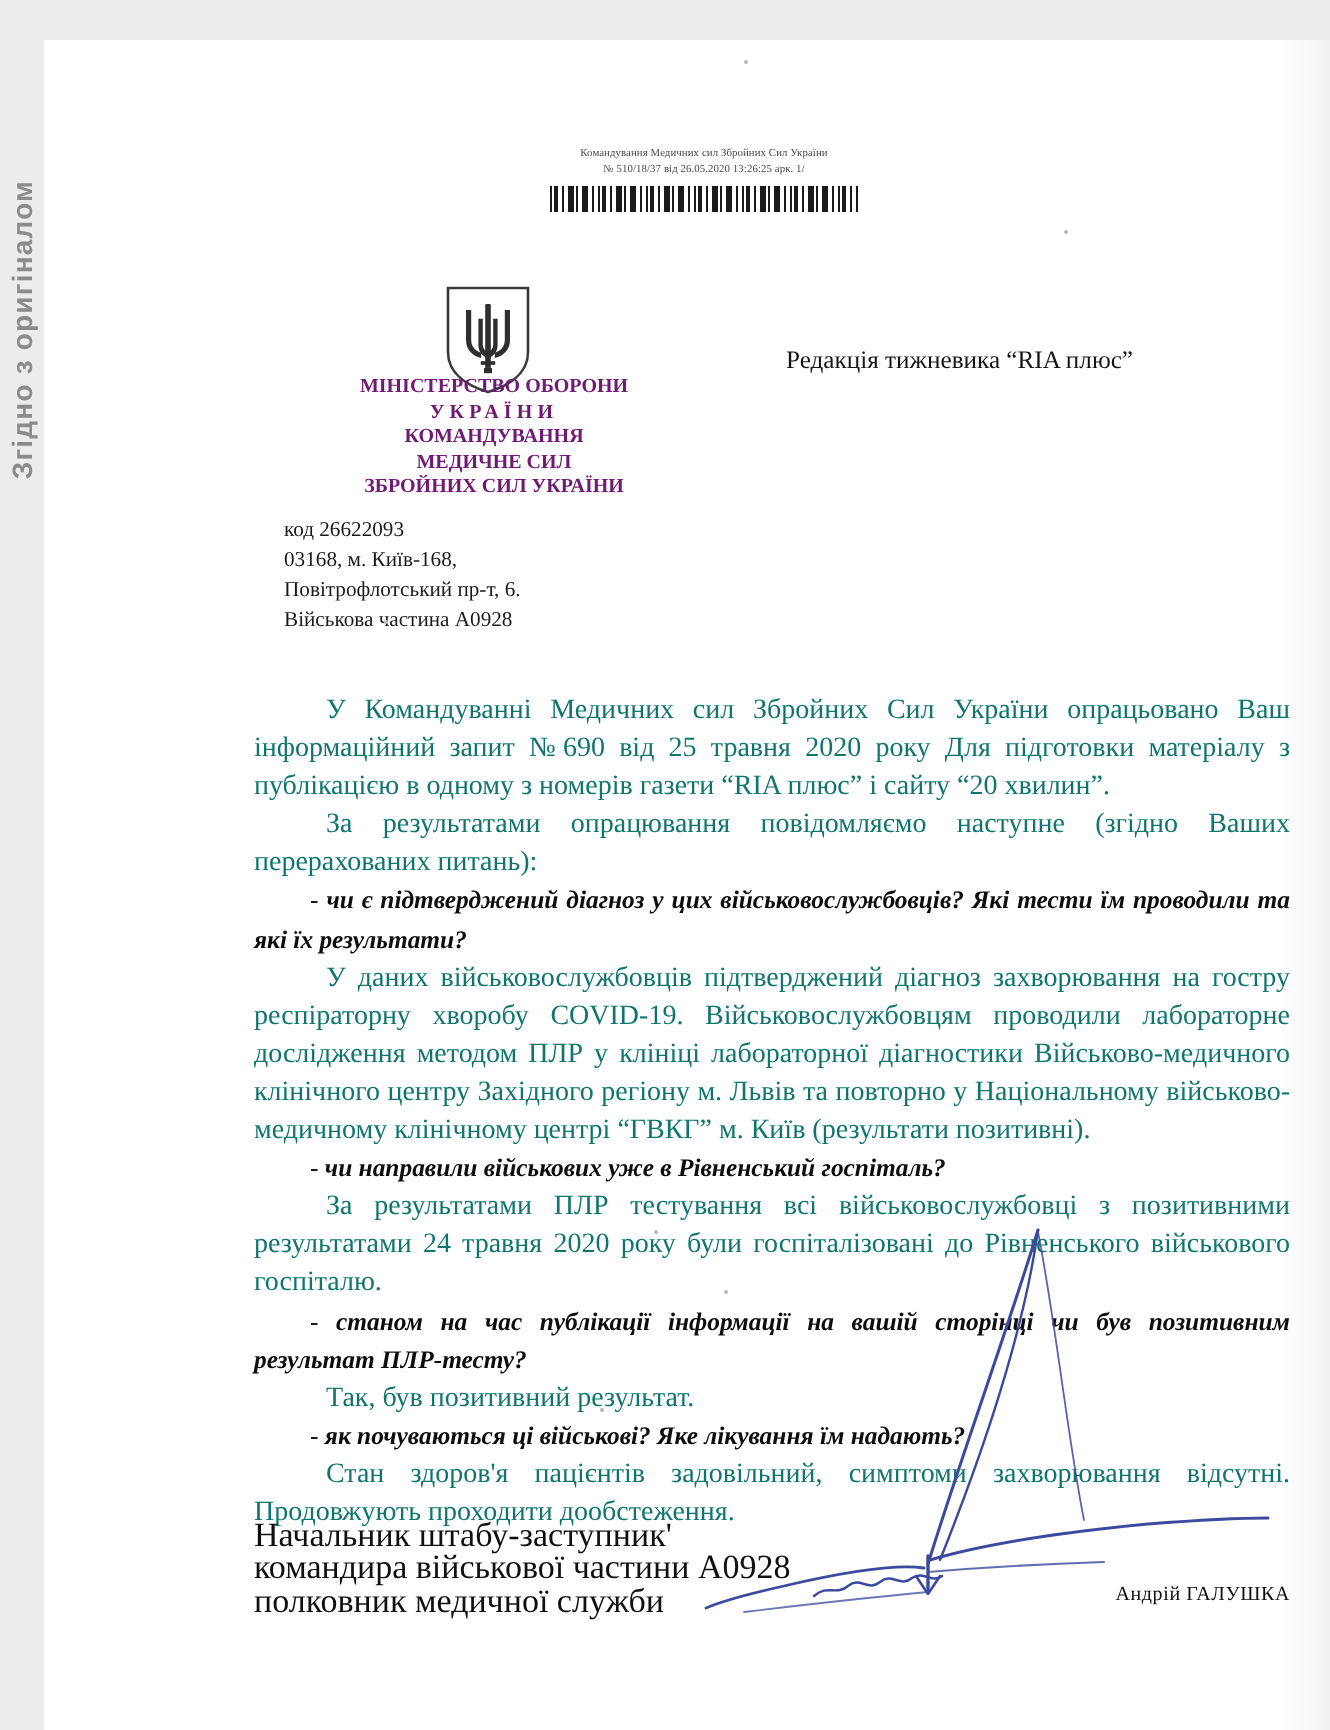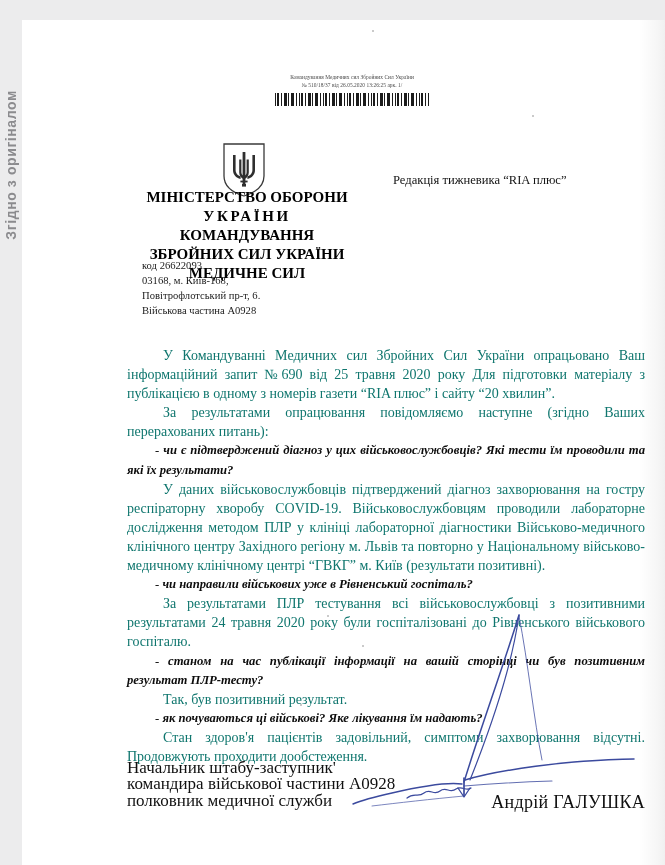--- a/index.html
+++ b/index.html
@@ -104,22 +104,22 @@
   #ministry-header {
     position: absolute;
     left: 120px;
     top: 168px;
     width: 210px;
     text-align: center;
   }
   #ministry-header .org-line {
     font-family: "Liberation Serif", serif;
     font-weight: 700;
-    font-size: 15px;
-    color: #000000;
+    font-size: 10px;
+    color: #701a75;
     line-height: 1.26;
     white-space: nowrap;
   }
   #ministry-header .org-line.spaced {
     letter-spacing: 2.6px;
   }
 
   #address-block {
     position: absolute;
     left: 120px;
@@ -194,21 +194,21 @@
     font-size: 17px;
     line-height: 16.4px;
     color: #101010;
     white-space: pre-line;
   }
   #sig-name {
     position: absolute;
     right: 0px;
     top: 32px;
     font-family: "Liberation Serif", serif;
-    font-size: 18px;
+    font-size: 10px;
     color: #101010;
     letter-spacing: 0.3px;
     white-space: nowrap;
   }
 
   
   #ink-signature {
     position: absolute;
     left: 330px;
     top: 590px;
@@ -253,22 +253,22 @@
         <path d="M21 42 L25 42 L25 44.6 L21 44.6 Z"></path>
         <path d="M19.4 38.6 L26.6 38.6 L26.6 40.4 L19.4 40.4 Z"></path>
       </g>
     </svg>
   </div>
 
   <div id="ministry-header">
     <div class="org-line">МІНІСТЕРСТВО ОБОРОНИ</div>
     <div class="org-line spaced">УКРАЇНИ</div>
     <div class="org-line">КОМАНДУВАННЯ</div>
+    <div class="org-line">МЕДИЧНЕ СИЛ</div>
     <div class="org-line">ЗБРОЙНИХ СИЛ УКРАЇНИ</div>
-    <div class="org-line">МЕДИЧНЕ СИЛ</div>
   </div>
 
   <div id="address-block">
     <div class="addr-line">код 26622093</div>
     <div class="addr-line">03168, м. Київ-168,</div>
     <div class="addr-line">Повітрофлотський пр-т, 6.</div>
     <div class="addr-line">Військова частина А0928</div>
   </div>
 
   <div id="addressee">Редакція тижневика “RIA плюс”</div>

